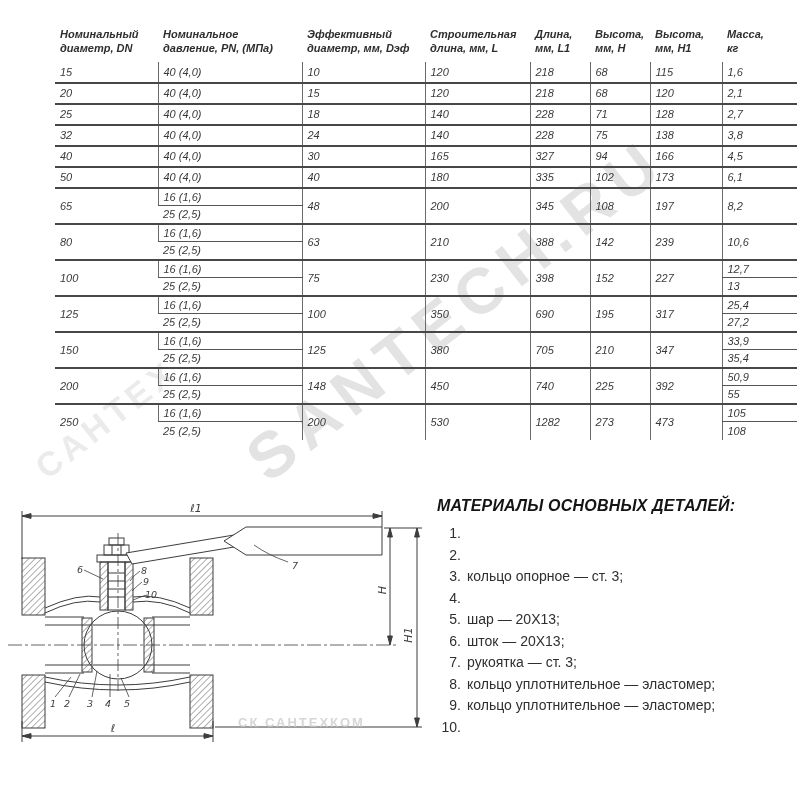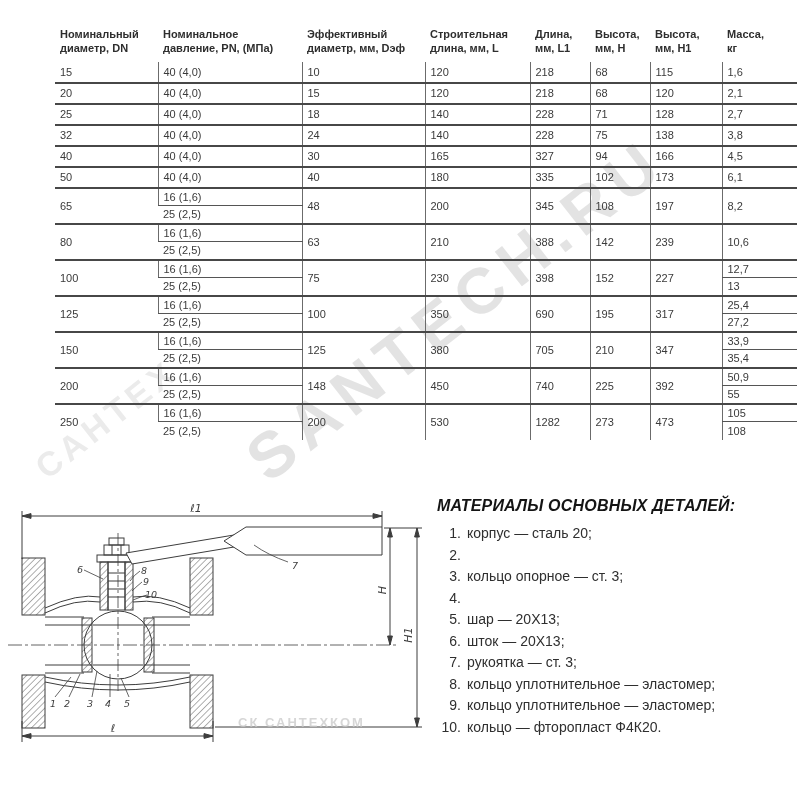--- a/index.html
+++ b/index.html
@@ -4,21 +4,21 @@
 <style>
   * { margin:0; padding:0; box-sizing:border-box; }
   html,body { background:#ffffff; }
   .page {
     position:relative; width:800px; height:800px; background:#ffffff;
     font-family:"Liberation Sans","DejaVu Sans",sans-serif; color:#333;
     overflow:hidden;
   }
   
   .table-wrap { position:absolute; left:55px; top:28px; width:742px; }
-  table.dims { border-collapse:collapse; width:742px; table-layout:fixed; }
+  table.dims { border-collapse:collapse; width:742px; table-layout:fixed;font-style:italic; }
   .dims th {
     font-size:11px; font-weight:bold; color:#2e2e2e; text-align:left;
     vertical-align:bottom; padding:0 6px 6px 5px; line-height:1.25;
   }
   .dims th:first-child { padding-left:5px; }
   .dims td {
     font-size:11px; color:#3a3a3a; text-align:left; vertical-align:middle;
     padding:2px 5px; border-left:1.4px solid #6b6b6b;
   }
   .dims td:first-child, .dims td.nolb { border-left:none; }
@@ -406,21 +406,20 @@
     </g>
   </svg>
 
   <div class="wm-footer">СК САНТЕХКОМ</div>
 
   <div class="materials">
     <div class="materials-title">МАТЕРИАЛЫ ОСНОВНЫХ ДЕТАЛЕЙ:</div>
     <div class="materials-list" id="materials-list">
         <div class="mi">
           <div class="num">1.</div>
-          <div class="txt">корпус — сталь 20;</div>
         </div>
         <div class="mi">
           <div class="num">2.</div>
         </div>
         <div class="mi">
           <div class="num">3.</div>
           <div class="txt">кольцо опорное — ст. 3;</div>
         </div>
         <div class="mi">
           <div class="num">4.</div>
@@ -440,18 +439,17 @@
         <div class="mi">
           <div class="num">8.</div>
           <div class="txt">кольцо уплотнительное — эластомер;</div>
         </div>
         <div class="mi">
           <div class="num">9.</div>
           <div class="txt">кольцо уплотнительное — эластомер;</div>
         </div>
         <div class="mi">
           <div class="num">10.</div>
-          <div class="txt">кольцо  — фторопласт Ф4К20.</div>
         </div>
       </div>
   </div>
 
 </div>
 
 </body></html>

